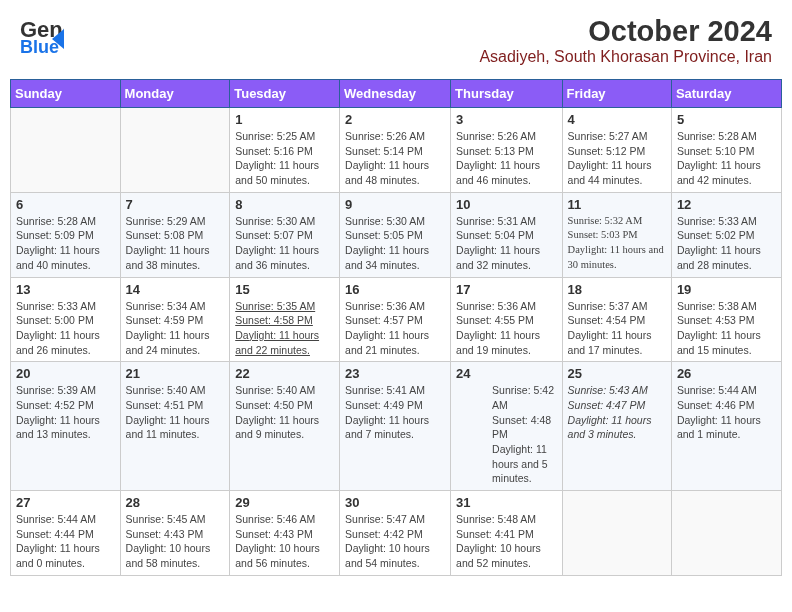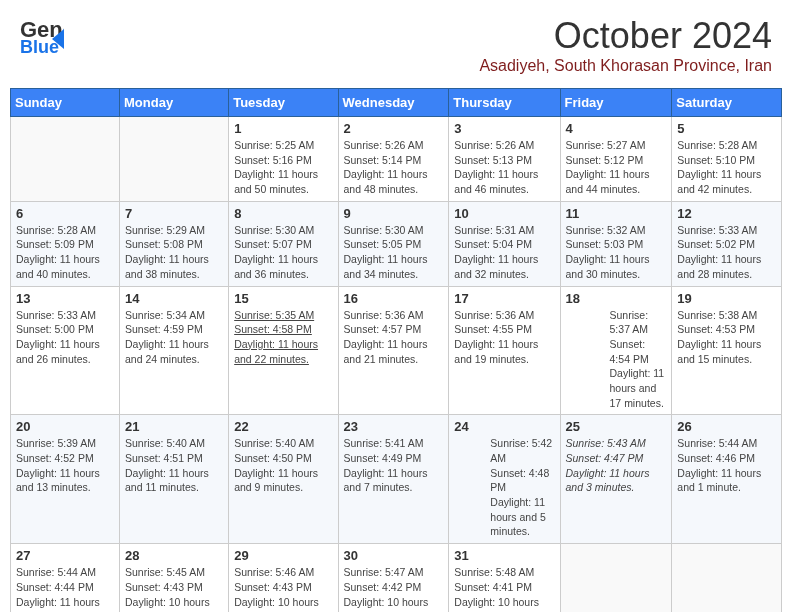--- a/index.html
+++ b/index.html
@@ -17,35 +17,35 @@
       margin-bottom: 8px;
       padding: 5px 10px;
     }
     .logo {
       display: flex;
       flex-direction: column;
       align-items: flex-start;
     }
     .title-block { text-align: right; }
     .main-title {
-      font-size: 36px;
-      font-weight: 400;
+      font-size: 29px;
+      font-weight: 700;
       color: #333;
     }
     .subtitle {
       font-size: 16px;
       color: #7f1d1d;
     }
     .calendar {
       width: 100%;
       border-collapse: collapse;
       font-size: 11px;
     }
     .calendar th {
-      background: #3b82f6;
+      background: #8b5cf6;
       color: #fff;
       padding: 6px 4px;
       text-align: left;
       font-size: 13px;
       font-weight: bold;
       border: 1px solid #2a6099;
     }
     .calendar td {
       border: 1px solid #ccc;
       vertical-align: top;
@@ -167,21 +167,21 @@
 Daylight: 11 hours and 34 minutes.</div>
         </td>
         <td>
           <span class="day-num">10</span>
           <div class="day-info" style="white-space: pre-line;">Sunrise: 5:31 AM
 Sunset: 5:04 PM
 Daylight: 11 hours and 32 minutes.</div>
         </td>
         <td>
           <span class="day-num">11</span>
-          <div class="day-info" style="white-space: pre-line;">Sunrise: 5:32 AM
+          <div class="day-info" style="white-space: pre-line; font-family: Liberation Serif, serif;">Sunrise: 5:32 AM
 Sunset: 5:03 PM
 Daylight: 11 hours and 30 minutes.</div>
         </td>
         <td>
           <span class="day-num">12</span>
           <div class="day-info" style="white-space: pre-line;">Sunrise: 5:33 AM
 Sunset: 5:02 PM
 Daylight: 11 hours and 28 minutes.</div>
         </td>
       </tr>
@@ -211,21 +211,21 @@
 Daylight: 11 hours and 21 minutes.</div>
         </td>
         <td>
           <span class="day-num">17</span>
           <div class="day-info" style="white-space: pre-line;">Sunrise: 5:36 AM
 Sunset: 4:55 PM
 Daylight: 11 hours and 19 minutes.</div>
         </td>
         <td>
           <span class="day-num">18</span>
-          <div class="day-info" style="white-space: pre-line; margin-left: 44px;">Sunrise: 5:37 AM
+          <div class="day-info" style="white-space: pre-line;">Sunrise: 5:37 AM
 Sunset: 4:54 PM
 Daylight: 11 hours and 17 minutes.</div>
         </td>
         <td>
           <span class="day-num">19</span>
           <div class="day-info" style="white-space: pre-line;">Sunrise: 5:38 AM
 Sunset: 4:53 PM
 Daylight: 11 hours and 15 minutes.</div>
         </td>
       </tr>

